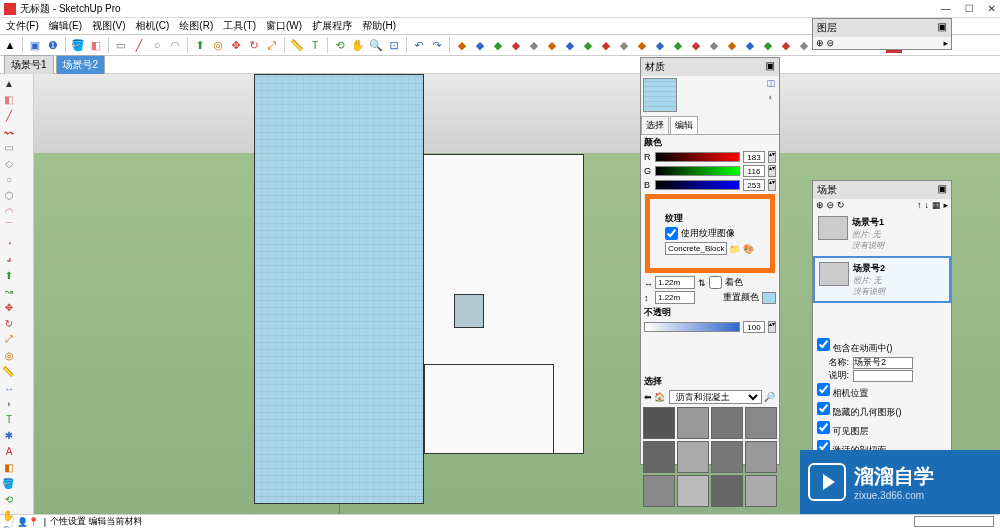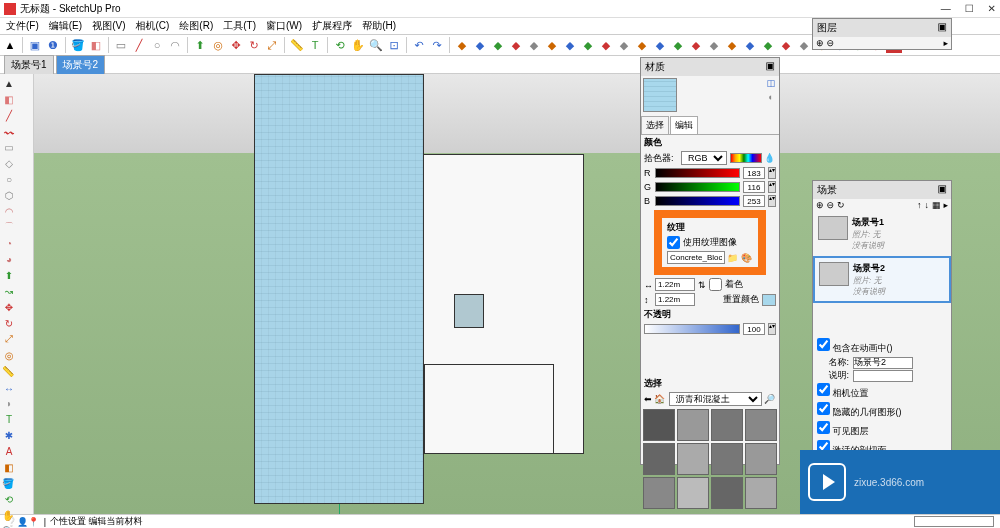--- a/index.html
+++ b/index.html
@@ -50,21 +50,21 @@
 .mat-tabs span.active { background:#fff; }
 .mat-row { display:flex; align-items:center; padding:1px 3px; gap:3px; font-size:9px; }
 .mat-label { width:34px; font-size:9px; }
 .hue { flex:1; height:10px; background: linear-gradient(90deg,red,orange,yellow,green,cyan,blue,purple,red); border:1px solid #888; }
 .slider { flex:1; height:10px; border:1px solid #888; position:relative; }
 .slider.r { background: linear-gradient(90deg,#000,#f00);} 
 .slider.g { background: linear-gradient(90deg,#000,#0f0);} 
 .slider.b { background: linear-gradient(90deg,#000,#00f);} 
 .numbox { width:22px; height:12px; border:1px solid #888; background:#fff; font-size:8px; text-align:center; line-height:12px; }
 .spin { width:8px; height:12px; background:#ddd; border:1px solid #888; font-size:6px; text-align:center; line-height:5px; }
-.highlight-box { border:8px solid #f97316; padding:2px; margin:2px 13px; }
+.highlight-box { border:5px solid #f97316; padding:12px; margin:2px 4px; }
 .tex-field { width:100%; border:1px solid #888; background:#fff; font-size:8px; padding:1px 2px; }
 .mat-grid { display:grid; grid-template-columns: repeat(4, 1fr); gap:2px; padding:2px; }
 .mat-cell { aspect-ratio:1; background:#888; border:1px solid #666; }
 .select { flex:1; border:1px solid #888; background:#fff; font-size:9px; padding:0 2px; height:14px; }
 
 .layers { left:812px; top:18px; width:140px; position:absolute; }
 .layers table { width:100%; font-size:9px; border-collapse:collapse; }
 .layers th, .layers td { text-align:left; padding:1px 3px; }
 .color-chip { width:12px; height:10px; display:inline-block; border:1px solid #333; }
 
@@ -240,26 +240,20 @@
     </div>
   </div>
   <div class="mat-tabs">
     <span>选择</span>
     <span class="active">编辑</span>
   </div>
   <div class="mat-row">
       <b>颜色</b>
     </div>
   <div class="mat-row">
-    <span class="mat-label">拾色器:</span>
-    <select class="select"><option>RGB</option></select>
-    <div class="hue"></div>
-    <div class="ri">💧</div>
-  </div>
-  <div class="mat-row">
       <span style="width:8px">R</span>
       <div class="slider r"></div>
       <div class="numbox">183</div>
       <div class="spin">▴▾</div>
     </div>
   <div class="mat-row">
       <span style="width:8px">G</span>
       <div class="slider g"></div>
       <div class="numbox">116</div>
       <div class="spin">▴▾</div>
@@ -396,20 +390,21 @@
         <label><input type="checkbox" checked="" style=""> <span>激活的剖切面</span></label>
         <label><input type="checkbox" checked="" style=""> <span>样式和雾化</span></label>
       </div>
     </div>
   </div>
 </div>
 
 <div class="watermark">
   <div class="play"></div>
   <div>
+    <div class="big">溜溜自学</div>
     <div class="url">zixue.3d66.com</div>
   </div>
 </div>
 
 <div class="statusbar">
   <span>❔</span>
   <span>👤</span>
   <span>📍</span>
   <span style="margin:0 4px">|</span>
   <span>个性设置  编辑当前材料</span>

